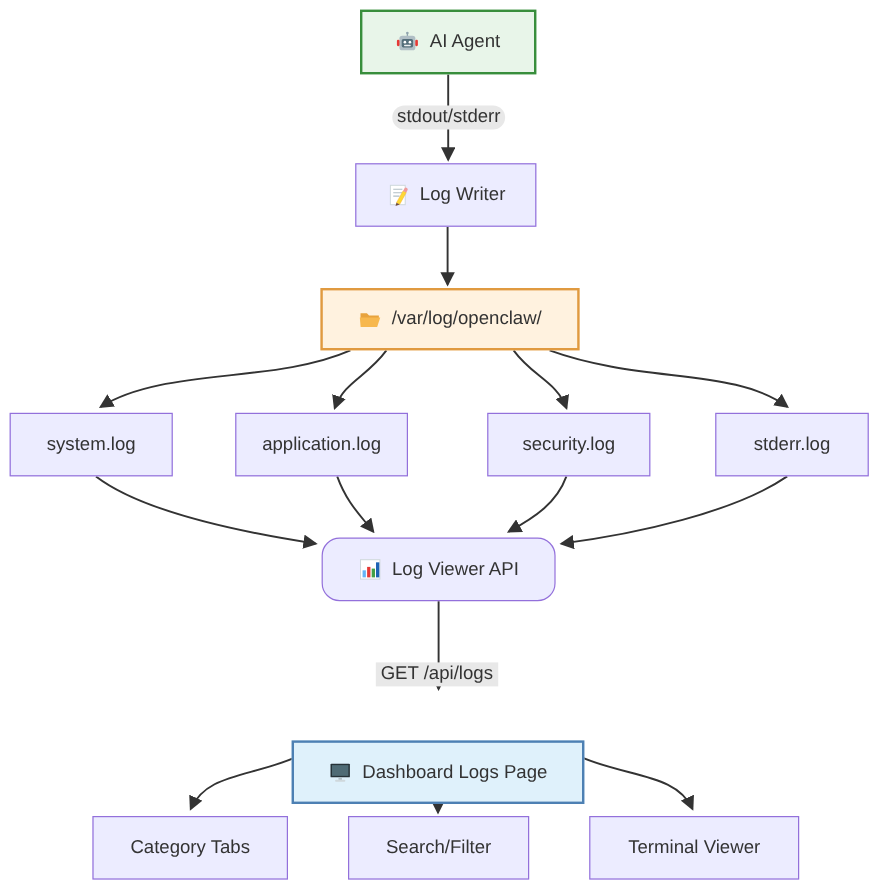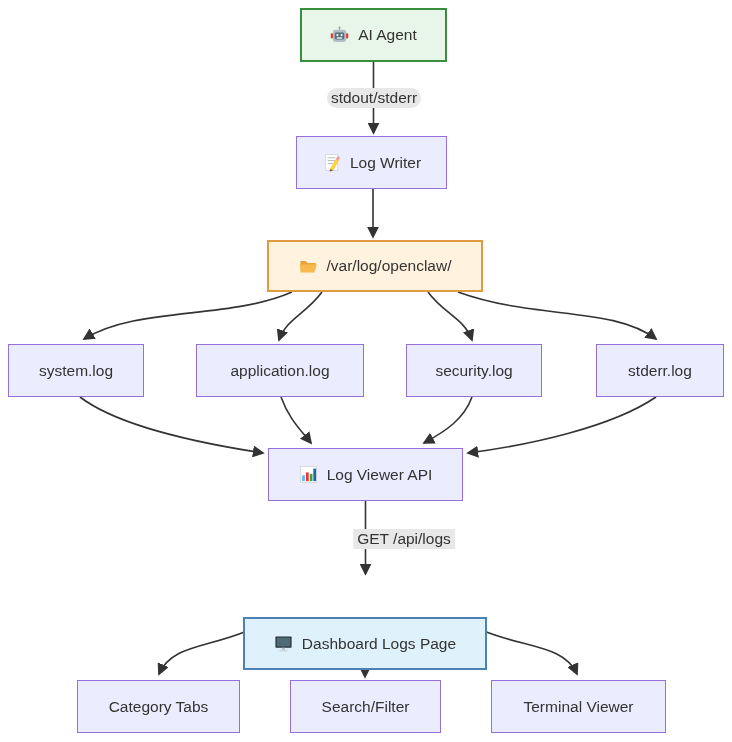--- a/index.html
+++ b/index.html
@@ -119,33 +119,33 @@
         <path d="M0.9 8 h17.9 l-2.7 8.3 H1.6 Z" fill="#f7b84e"></path>
       </svg>
     </span>
     <span class="label">/var/log/openclaw/</span>
   </div>
 
   <div class="node" style="left:8px; top:344px; width:136px; height:53px;">
     <span class="label">system.log</span>
   </div>
 
-  <div class="node" style="left:196px; top:344px; width:168px; height:53px;align-items:center;">
+  <div class="node" style="left:196px; top:344px; width:144px; height:53px;align-items:center;">
     <span class="label">application.log</span>
   </div>
 
   <div class="node" style="left:406px; top:344px; width:136px; height:53px;">
     <span class="label">security.log</span>
   </div>
 
   <div class="node" style="left:596px; top:344px; width:128px; height:53px;">
     <span class="label">stderr.log</span>
   </div>
 
-  <div class="node" style="left:268px; top:448px; width:195px; height:53px;">
+  <div class="node" style="left:268px; top:448px; width:195px; height:53px;border-radius:15px;">
     <span class="icon">
       <svg viewBox="0 0 20 20">
         <rect x="1.5" y="1.5" width="17" height="17" fill="#ffffff" stroke="#cfd8dc" stroke-width="0.9"></rect>
         <rect x="3.3" y="10.8" width="2.9" height="6.2" fill="#64b5f6"></rect>
         <rect x="7.3" y="7.8" width="2.9" height="9.2" fill="#e53935"></rect>
         <rect x="11.3" y="9.3" width="2.9" height="7.7" fill="#43a047"></rect>
         <rect x="15.1" y="3.8" width="2.9" height="13.2" fill="#1e63b4"></rect>
       </svg>
     </span>
     <span class="label">Log Viewer API</span>
@@ -170,15 +170,15 @@
   <div class="node" style="left:290px; top:680px; width:151px; height:53px;">
     <span class="label">Search/Filter</span>
   </div>
 
   <div class="node" style="left:491px; top:680px; width:175px; height:53px;">
     <span class="label">Terminal Viewer</span>
   </div>
 
   <div class="edge-label" style="left:374px; top:98px;border-radius:10px;">stdout/stderr</div>
 
-  <div class="edge-label" style="left:364px; top:539px;margin-left:40px;">GET /api/logs</div>
+  <div class="edge-label" style="left:364px; top:562px;">GET /api/logs</div>
 
 </div>
 
 </body></html>

